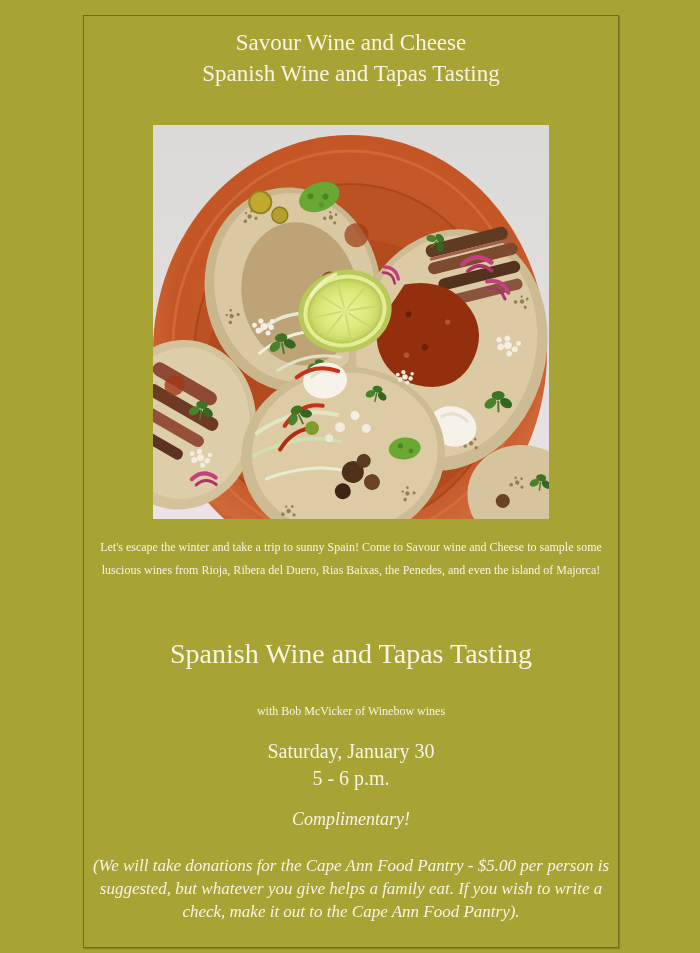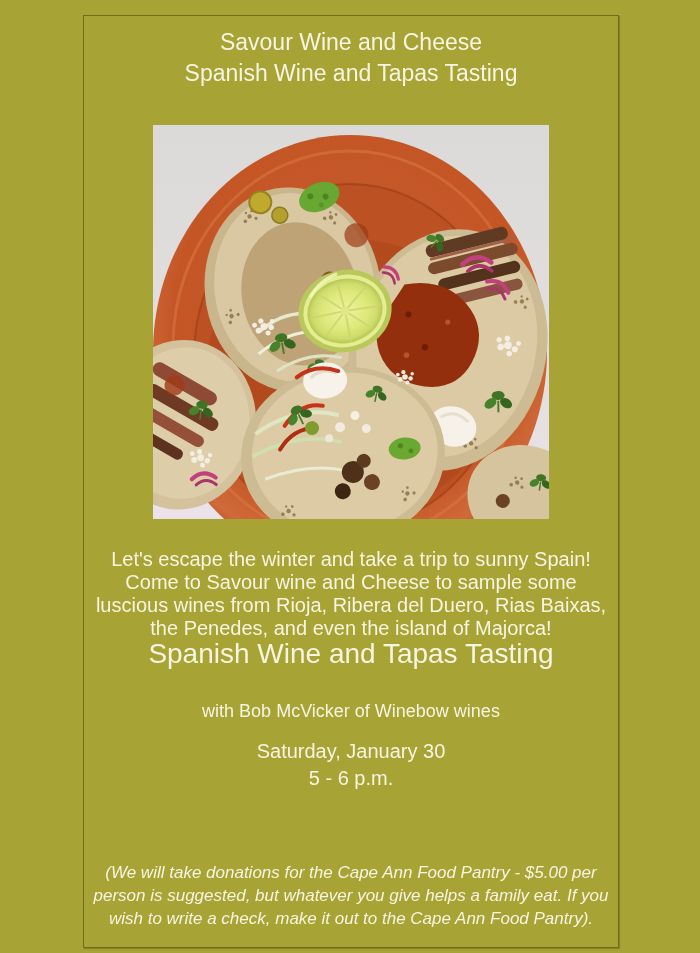--- a/index.html
+++ b/index.html
@@ -4,21 +4,21 @@
 <style>
   html, body {
     margin: 0;
     padding: 0;
   }
   #canvas {
     position: relative;
     width: 700px;
     height: 953px;
     background: #a7a334;
-    font-family: Liberation Sans, sans-serif;
+    font-family: Liberation Serif, serif;
     overflow: hidden;
   }
   #frame {
     position: absolute;
     left: 83px;
     top: 15px;
     width: 534px;
     height: 931px;
     border: 1px solid #6e6e1c;
     box-shadow: 1px 1px 1px rgba(80, 80, 20, 0.35);
@@ -40,51 +40,51 @@
     position: absolute;
     left: 69px;
     top: 109px;
     width: 396px;
     height: 394px;
   }
   #photo svg { display: block; }
   #intro {
     top: 520px;
     max-width: 512px;
-    margin: 12px auto;
-    font-size: 20px;
+    margin: 0 auto;
+    font-size: 12px;
     line-height: 23px;
   }
   #event-heading {
     top: 621px;
     font-size: 28px;
     line-height: 34px;
     font-weight: normal;
   }
   #event-host {
     top: 684px;
-    font-size: 18px;
+    font-size: 12px;
     line-height: 23px;
     text-align: center;
   }
   #event-when {
     top: 722px;
     font-size: 20px;
     line-height: 27px;
   }
   #event-price {
     top: 792px;
     font-size: 18px;
     line-height: 23px;
     font-style: italic;
   }
   #donation-note {
     top: 829px;
     max-width: 526px;
-    margin: 16px auto;
+    margin: 9px auto;
     font-size: 17px;
     line-height: 23px;
     font-style: italic;
   }
 </style>
 </head>
 <body>
 
 <div id="canvas">
   <div id="frame">
@@ -287,17 +287,18 @@
 
     <h2 id="event-heading" class="txt">Spanish Wine and Tapas Tasting</h2>
 
     <p id="event-host" class="txt">with Bob McVicker of Winebow wines</p>
 
     <div id="event-when" class="txt">
       <div>Saturday, January 30</div>
       <div>5 - 6 p.m.</div>
     </div>
 
+    <p id="event-price" class="txt">Complimentary!</p>
 
     <p id="donation-note" class="txt">(We will take donations for the Cape Ann Food Pantry - $5.00 per person is suggested, but whatever you give helps a family eat.  If you wish to write a check, make it out to the Cape Ann Food Pantry).</p>
 
   </div>
 </div>
 
 </body></html>

